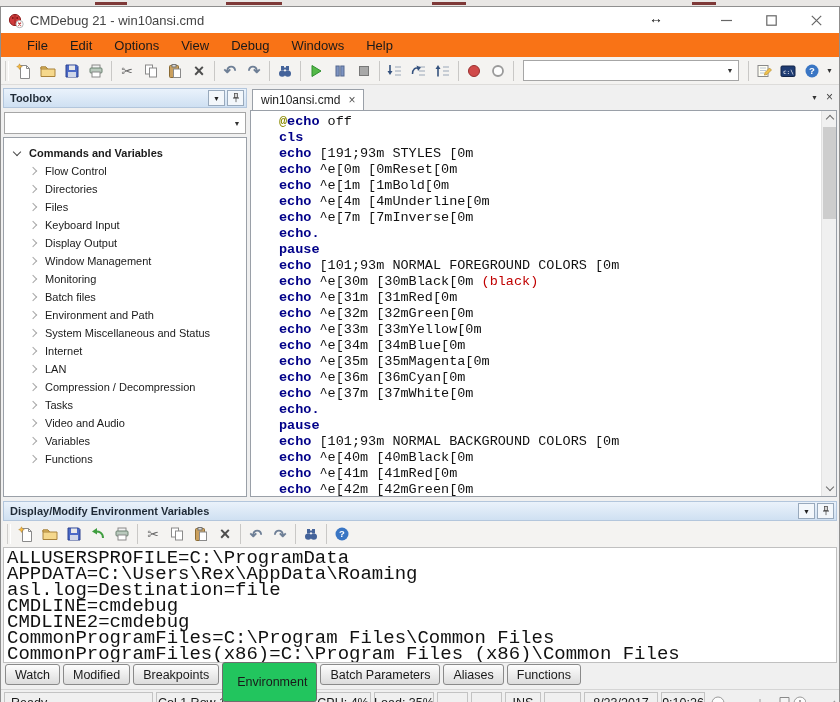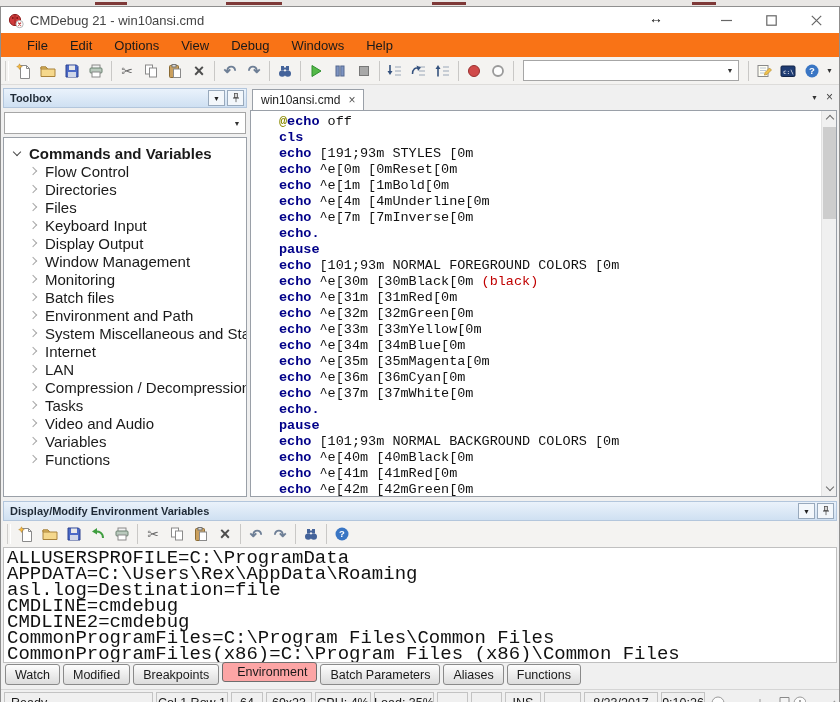--- a/index.html
+++ b/index.html
@@ -44,21 +44,21 @@
   .toolbox { width:244px; display:flex; flex-direction:column; }
   .panel-header { height:20px; background:linear-gradient(#eaf2fb,#cfe0f2); border:1px solid #b3c6dc; display:flex; align-items:center; padding:0 2px 0 6px; }
   .panel-title { font-weight:bold; font-size:11px; color:#1f2a36; flex:1; }
   .hdr-btn { width:17px; height:16px; border:1px solid #98a9bc; background:#f3f7fb; display:flex; align-items:center; justify-content:center; margin-left:2px; font-size:7px; color:#222; }
   .toolbox-combo { display:flex; align-items:center; border:1px solid #a6a6a6; background:#fff; height:22px; margin:4px 1px 3px 1px; }
   .toolbox-combo input { flex:1; border:0; outline:none; height:100%; padding:0 4px; background:#fff; }
   .tree { flex:1; background:#fff; border:1px solid #9aa0a8; overflow:hidden; padding-top:6px; }
   .tree-row { display:flex; align-items:center; height:18px; padding-left:10px; gap:9px; }
   .tree-row.root { font-weight:bold; }
   .tree-row.child { padding-left:26px; }
-  .tree-label { font-size:15px; color:#1a1a1a; white-space:nowrap; }
+  .tree-label { font-size:11px; color:#1a1a1a; white-space:nowrap; }
   .chev { display:inline-block; width:6px; height:6px; border-top:1.6px solid #a8a8a8; border-right:1.6px solid #a8a8a8; transform:rotate(45deg); flex:0 0 auto; }
   .chev.down { border-color:#4a4a4a; transform:rotate(135deg); margin-top:-3px; }
 
   
   .editor-region { flex:1; display:flex; flex-direction:column; }
   .tabbar { height:22px; display:flex; align-items:flex-end; position:relative; }
   .doc-tab { display:flex; align-items:center; gap:8px; background:#fff; border:1px solid #9aa0a8; border-bottom:none; height:21px; padding:0 8px; font-size:12px; color:#222; margin-left:2px; }
   .doc-tab .tab-close { color:#555; font-size:12px; line-height:1; }
   .tab-ctrls { position:absolute; right:4px; top:2px; display:flex; gap:8px; align-items:center; color:#333; }
   .tab-ctrls .caret { font-size:7px; }
@@ -73,21 +73,21 @@
   .vscroll .arr { position:absolute; left:0; width:15px; height:15px; display:flex; align-items:center; justify-content:center; }
   .vscroll .thumb { position:absolute; left:1px; width:13px; top:16px; height:92px; background:#cdcdcd; }
 
   
   .env-panel { flex:0 0 175px; display:flex; flex-direction:column; padding:0 2px; background:#f0f0f0; }
   .env-toolbar { height:26px; background:#f4f3f1; display:flex; align-items:center; padding:0 4px; flex:0 0 auto; }
   .env-text { flex:1; background:#fff; border:1px solid #c0c0c0; overflow:hidden; padding:2px 0 0 3px; }
   .env-line { font-family:"Liberation Mono", monospace; font-size:19px; line-height:16px; white-space:pre; color:#111; }
   .bottom-tabs { height:26px; display:flex; align-items:flex-start; padding:1px 0 0 2px; gap:3px; background:#f0f0f0; flex:0 0 auto; }
   .btab { height:21px; display:flex; align-items:center; padding:0 9px; font-size:12.5px; border:1px solid #8a8a8a; border-radius:3px; background:linear-gradient(#fdfdfd,#dcdcdc); color:#1a1a1a; }
-  .btab.active { background:#fca5a5; height:20px; margin-top:-2px; border-color:#6e6e6e; z-index:2;padding-left:14px; }
+  .btab.active { background:#22c55e; height:40px; margin-top:-2px; border-color:#6e6e6e; z-index:2;padding-left:14px; }
 
   
   .statusbar { flex:1; border-top:1px solid #d5d5d5; background:#f0f0f0; display:flex; align-items:center; padding:2px 3px; gap:3px; }
   .st-cell { height:21px; border:1px solid #c3c3c3; display:flex; align-items:center; padding:0 6px; font-size:12.5px; color:#1a1a1a; background:#f0f0f0; white-space:nowrap; }
   .st-msg { flex:1; }
   .st-center { justify-content:center; }
   .slider-wrap { display:flex; align-items:center; margin-left:2px; }
   .grip { width:13px; height:13px; margin-left:14px; align-self:flex-end; }
 
   .icon16 { width:16px; height:16px; display:inline-flex; align-items:center; justify-content:center; }

